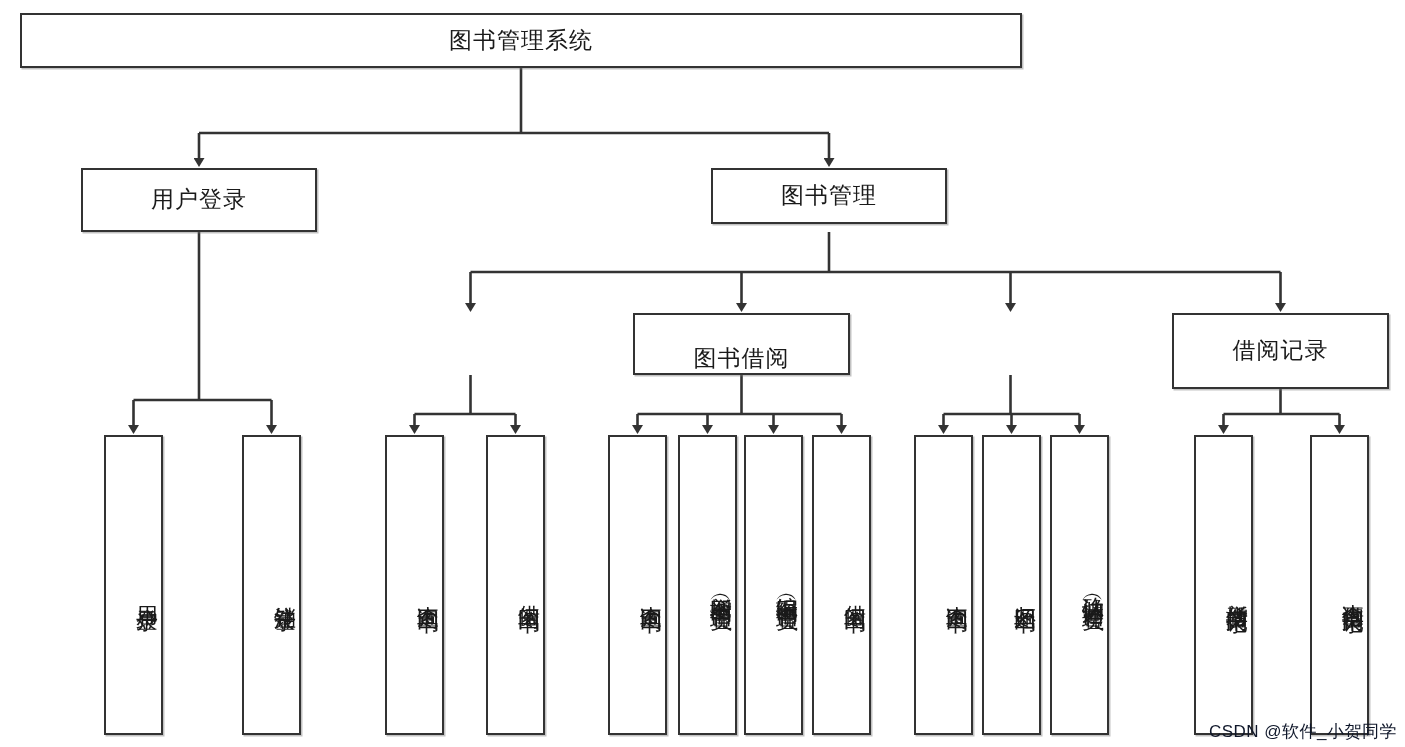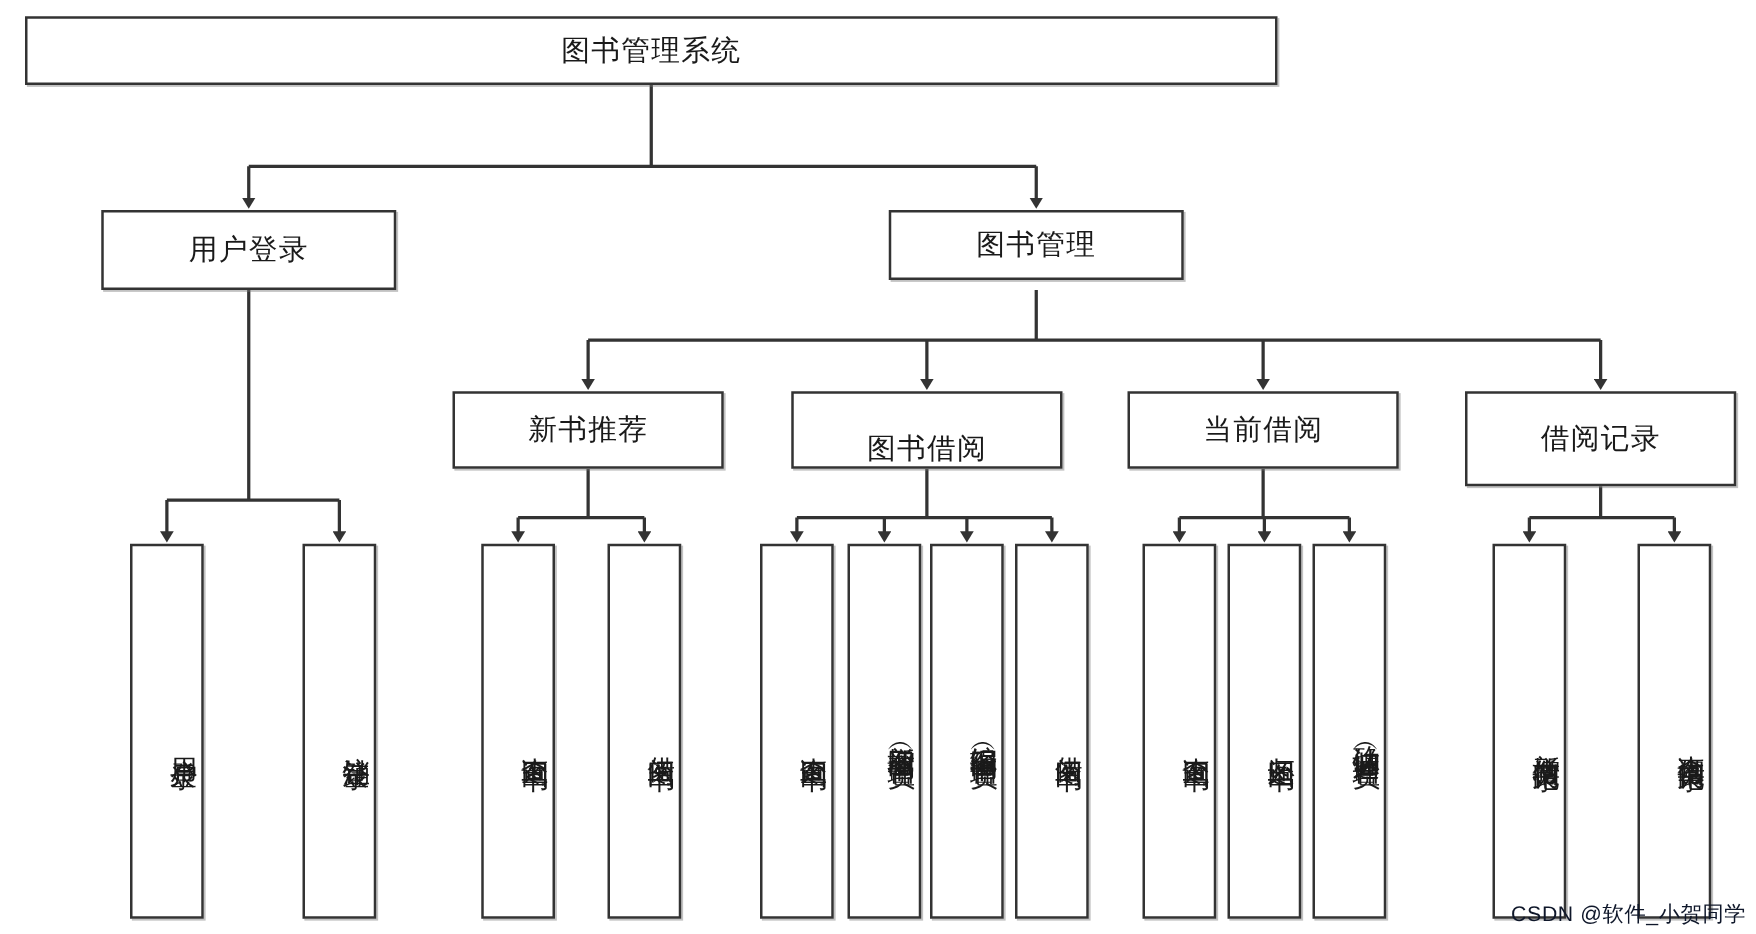--- a/index.html
+++ b/index.html
@@ -123,28 +123,22 @@
     <span>图书管理系统</span>
   </div>
 
   <div class="node horiz" style="left: 81px; top: 168px; width: 236px; height: 64px;">
     <span>用户登录</span>
   </div>
   <div class="node horiz" style="left: 711px; top: 168px; width: 236px; height: 56px;">
     <span>图书管理</span>
   </div>
 
-  <div class="node horiz" style="left: 362px; top: 313px; width: 217px; height: 62px;">
-    <span>新书推荐</span>
-  </div>
   <div class="node horiz" style="left: 633px; top: 313px; width: 217px; height: 62px; align-items: flex-end;">
     <span>图书借阅</span>
-  </div>
-  <div class="node horiz" style="left: 902px; top: 313px; width: 217px; height: 62px;">
-    <span>当前借阅</span>
   </div>
   <div class="node horiz" style="left: 1172px; top: 313px; width: 217px; height: 76px;">
     <span>借阅记录</span>
   </div>
 
   <div class="node vert" style="left: 104px; top: 435px; width: 59px; height: 300px;">
     <span>用户登录</span>
   </div>
   <div class="node vert" style="left: 242px; top: 435px; width: 59px; height: 300px;">
     <span>注销登录</span>

